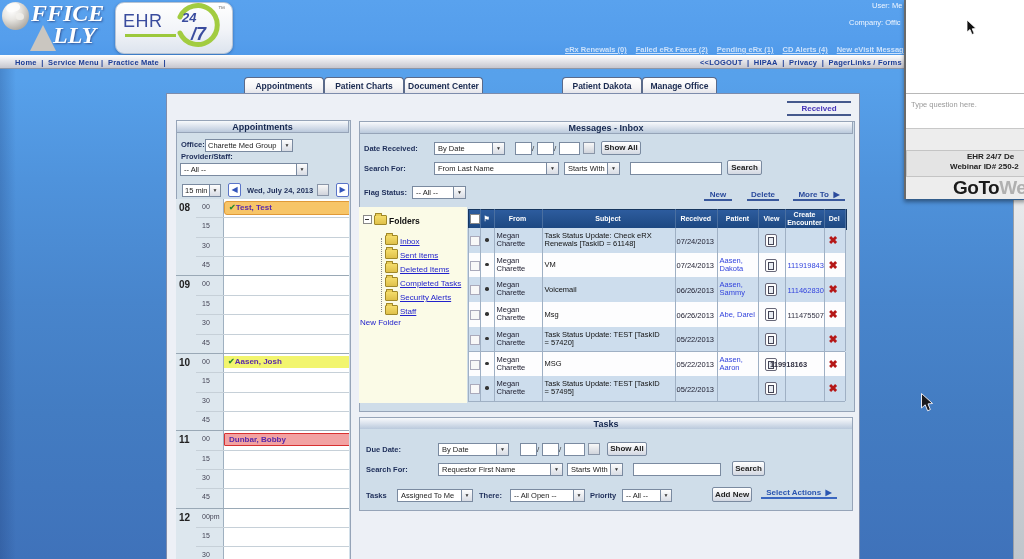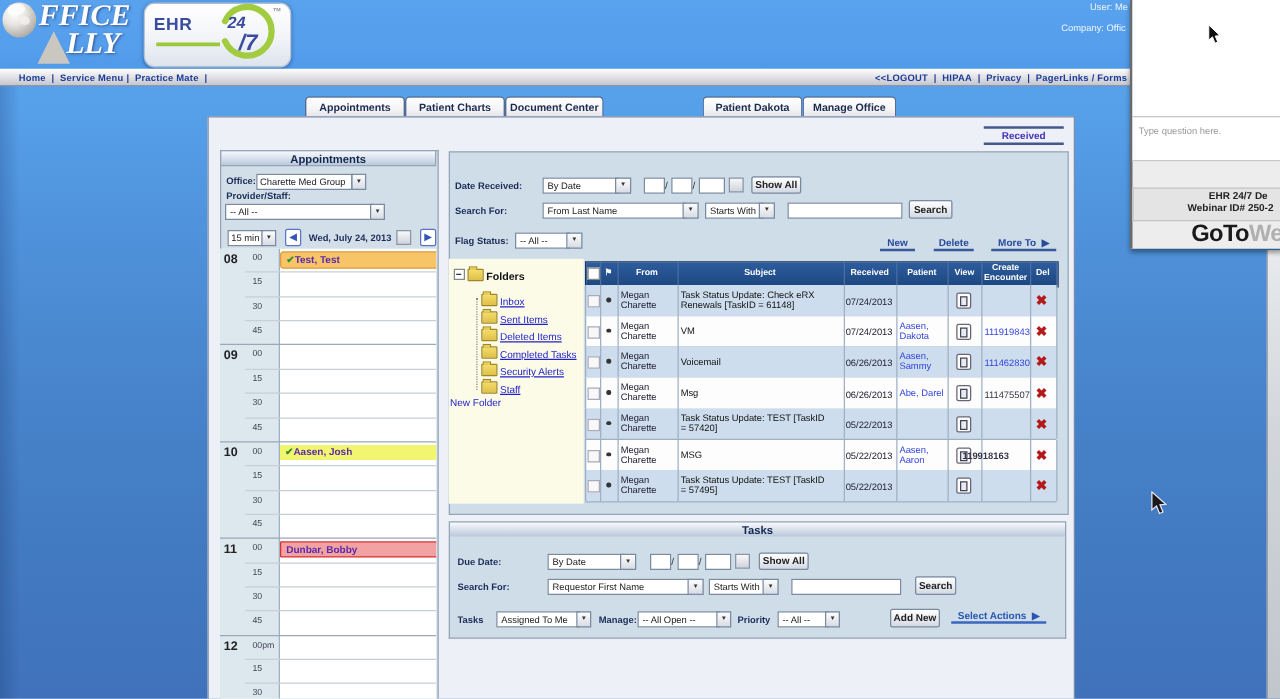--- a/index.html
+++ b/index.html
@@ -45,31 +45,34 @@
   <div class="abs" style="left:0;top:55px;width:16px;height:504px;background:linear-gradient(90deg,rgba(18,42,96,.22) 0%,rgba(18,42,96,0) 100%);"></div>
 
   <div class="abs" id="globe"></div>
   <div class="abs" style="left:6px;top:3px;width:14px;height:9px;background:#fdfdfc;border-radius:50% 60% 40% 50%;transform:rotate(-15deg);opacity:.9;"></div>
   <div class="abs" style="left:16px;top:13px;width:8px;height:7px;background:#f2f1ee;border-radius:40% 60% 50% 50%;opacity:.8;"></div>
   <div class="abs oatxt" style="left:31px;top:0px;font-size:24px;">FFICE</div>
   <div class="abs" id="tri"></div>
   <div class="abs oatxt" style="left:53px;top:22px;font-size:24px;">LLY</div>
 
   <div class="abs" id="ehrbox"></div>
-  <div class="abs" style="left:123px;top:11px;font-size:14px;font-weight:bold;color:#3a4c9e;letter-spacing:0.5px;">EHR</div>
+  <div class="abs" style="left:123px;top:11px;font-size:18px;font-weight:normal;color:#3a4c9e;letter-spacing:0.5px;">EHR</div>
   <div class="abs" style="left:125px;top:34px;width:51px;height:3px;background:#9cc83c;"></div>
   <svg class="abs" style="left:176px;top:2px;" width="50" height="48" viewBox="0 0 50 48">
     <path d="M 4 31 A 19.5 19.5 0 1 0 4 15" fill="none" stroke="#a2cc40" stroke-width="5" stroke-linecap="round"></path>
     <text x="6" y="20" font-family="Liberation Sans" font-size="13" font-weight="bold" font-style="italic" fill="#3a4c9e">24</text>
     <text x="15" y="38" font-family="Liberation Sans" font-size="18" font-weight="bold" font-style="italic" fill="#3a4c9e">/7</text>
     <text x="42" y="9" font-family="Liberation Sans" font-size="7" fill="#777">™</text>
   </svg>
 
   <div class="abs wsm" style="left:872px;top:1px;">User: Me</div>
   <div class="abs wsm" style="left:849px;top:18px;">Company: Offic</div>
+  <div class="abs" id="hlinks">
+    <span class="hlink">eRx Renewals (0)</span><span class="hlink">Failed eRx Faxes (2)</span><span class="hlink">Pending eRx (1)</span><span class="hlink">CD Alerts (4)</span><span class="hlink">New eVisit Messag</span>
+  </div>
 
   <div class="abs" id="graybar"></div>
   <div class="abs gbtxt" style="left:15px;">Home&nbsp;&nbsp;|&nbsp;&nbsp;Service Menu&nbsp;|&nbsp;&nbsp;Practice Mate&nbsp;&nbsp;|</div>
   <div class="abs gbtxt" style="left:700px;">&lt;&lt;LOGOUT&nbsp;&nbsp;|&nbsp;&nbsp;HIPAA&nbsp;&nbsp;|&nbsp;&nbsp;Privacy&nbsp;&nbsp;|&nbsp;&nbsp;PagerLinks / Forms</div>
 
   <div class="abs tab tabon" style="left:168px;width:74px;margin-top:20px;">Desktop</div>
   <div class="abs tab" style="left:244px;width:78px;">Appointments</div>
   <div class="abs tab" style="left:324px;width:78px;">Patient Charts</div>
   <div class="abs tab" style="left:404px;width:77px;">Document Center</div>
   <div class="abs tab" style="left:483px;width:77px;margin-top:40px;">References</div>
@@ -142,20 +145,21 @@
   <div class="abs" style="left:20px;top:347.3px;width:153px;height:1px;background:#c6d0d8;"></div>
   <div class="abs" style="left:26px;top:333.0px;font-size:7px;color:#445;">15</div>
 
   <div class="abs" style="left:26px;top:352.3px;font-size:7px;color:#445;">30</div>
   <div class="abs" style="left:48px;top:2px;width:122px;height:11.5px;background:#f7c568;border:1px solid #e09a38;border-radius:3px;font-size:8px;font-weight:bold;color:#5a2aaa;line-height:11px;padding-left:4px;"><span style="color:#2e8b2e;">✔</span>Test, Test</div>
   <div class="abs" style="left:48px;top:156.5px;width:123px;height:12.5px;background:#f2f56e;font-size:8px;font-weight:bold;color:#5a2aaa;line-height:12px;padding-left:4px;"><span style="color:#2e8b2e;">✔</span>Aasen, Josh</div>
   <div class="abs" style="left:48px;top:233.5px;width:121px;height:11.5px;background:#f2a2a2;border:1.5px solid #d83030;border-radius:1px;font-size:8px;font-weight:bold;color:#5a2aaa;line-height:11px;padding-left:4px;">Dunbar, Bobby</div>
 </div>
 
   <div class="abs" style="left:359px;top:121px;width:494px;height:289px;background:#cfdde9;border:1px solid #96a4b8;"></div>
+  <div class="abs phead" style="left:359px;top:121px;width:492px;height:11px;line-height:12px;">Messages - Inbox</div>
   <div class="abs lbl" style="left:364px;top:144px;">Date Received:</div>
   <div class="abs box" style="left:434px;top:142px;width:56px;height:11px;line-height:11px;padding-left:3px;">By Date</div>
   <div class="abs da" style="left:492px;top:142px;width:11px;height:11px;line-height:11px;">▼</div>
   <div class="abs box" style="left:515px;top:142px;width:15px;height:11px;"></div>
   <div class="abs" style="left:532px;top:144px;font-size:8px;color:#333;">/</div>
   <div class="abs box" style="left:537px;top:142px;width:15px;height:11px;"></div>
   <div class="abs" style="left:554px;top:144px;font-size:8px;color:#333;">/</div>
   <div class="abs box" style="left:559px;top:142px;width:19px;height:11px;"></div>
   <div class="abs cal" style="left:583px;top:142px;"></div>
   <div class="abs btn" style="left:601px;top:141px;width:38px;height:12px;line-height:12px;">Show All</div>
@@ -359,21 +363,21 @@
   <div class="abs lbl" style="left:366px;top:465px;">Search For:</div>
   <div class="abs box" style="left:438px;top:463px;width:110px;height:11px;line-height:11px;padding-left:3px;">Requestor First Name</div>
   <div class="abs da" style="left:550px;top:463px;width:11px;height:11px;line-height:11px;">▼</div>
   <div class="abs box" style="left:567px;top:463px;width:42px;height:11px;line-height:11px;padding-left:3px;">Starts With</div>
   <div class="abs da" style="left:610px;top:463px;width:11px;height:11px;line-height:11px;">▼</div>
   <div class="abs box" style="left:633px;top:463px;width:86px;height:11px;"></div>
   <div class="abs btn" style="left:732px;top:461px;width:31px;height:13px;line-height:13px;">Search</div>
   <div class="abs lbl" style="left:366px;top:491px;">Tasks</div>
   <div class="abs box" style="left:397px;top:489px;width:62px;height:11px;line-height:11px;padding-left:3px;">Assigned To Me</div>
   <div class="abs da" style="left:461px;top:489px;width:10px;height:11px;line-height:11px;">▼</div>
-  <div class="abs lbl" style="left:479px;top:491px;">Manage:</div>
+  <div class="abs lbl" style="left:479px;top:491px;">There:</div>
   <div class="abs box" style="left:510px;top:489px;width:61px;height:11px;line-height:11px;padding-left:3px;">-- All Open --</div>
   <div class="abs da" style="left:573px;top:489px;width:10px;height:11px;line-height:11px;">▼</div>
   <div class="abs lbl" style="left:590px;top:491px;">Priority</div>
   <div class="abs box" style="left:622px;top:489px;width:36px;height:11px;line-height:11px;padding-left:3px;">-- All --</div>
   <div class="abs da" style="left:660px;top:489px;width:10px;height:11px;line-height:11px;">▼</div>
   <div class="abs btn" style="left:712px;top:487px;width:38px;height:13px;line-height:13px;">Add New</div>
   <div class="abs" style="left:761px;top:488px;width:76px;font-size:8px;font-weight:bold;color:#2a55b0;border-bottom:2px solid #3a66c0;text-align:center;">Select Actions &nbsp;▶</div>
 
   <div class="abs" style="left:1013px;top:200px;width:11px;height:359px;background:linear-gradient(180deg,#e8eaec 0%,#d2d6da 40%,#c0c6cc 100%);border-left:1px solid #9aa0a8;"></div>
   <div class="abs" style="left:904px;top:0;width:120px;height:199px;background:#ededed;border-left:2px solid #6a6a6a;box-shadow:0 3px 4px rgba(0,0,0,.4);"></div>

